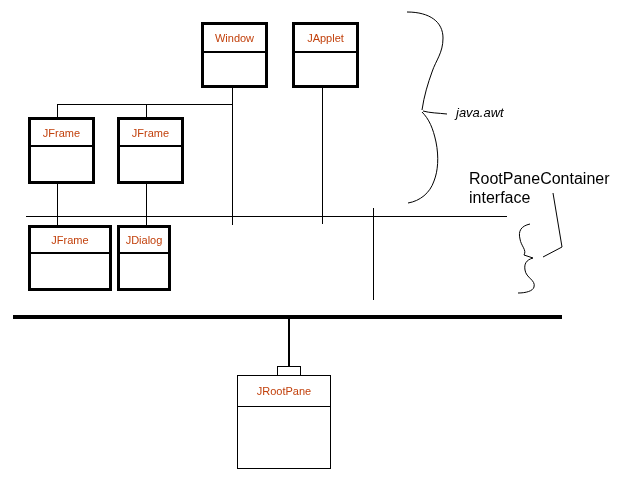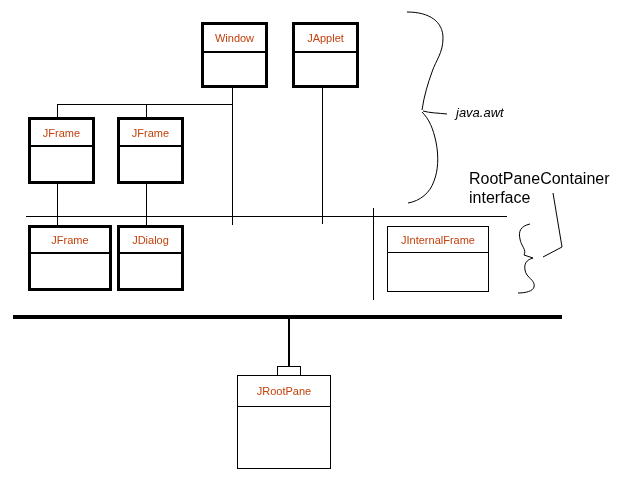--- a/index.html
+++ b/index.html
@@ -100,26 +100,22 @@
   </div>
   <div class="cbox thick" style="left:117px;top:117px;width:67px;height:67px">
     <div class="ctitle" style="height:25px">JFrame</div>
     <div class="cbody"></div>
   </div>
 
   <div class="cbox thick" style="left:28px;top:225px;width:84px;height:66px">
     <div class="ctitle" style="height:24px">JFrame</div>
     <div class="cbody"></div>
   </div>
-  <div class="cbox thick" style="left:117px;top:225px;width:67px;height:66px">
+  <div class="cbox thick" style="left:117px;top:225px;width:54px;height:66px">
     <div class="ctitle" style="height:24px">JDialog</div>
-    <div class="cbody"></div>
-  </div>
-  <div class="cbox thin" style="left:387px;top:226px;width:102px;height:66px">
-    <div class="ctitle" style="height:25px">JInternalFrame</div>
     <div class="cbody"></div>
   </div>
 
   <div id="rootpane-stub"></div>
   <div class="cbox thin" style="left:237px;top:375px;width:94px;height:94px">
     <div class="ctitle" style="height:30px">JRootPane</div>
     <div class="cbody"></div>
   </div>
 
   <div class="ann" id="pkg-label" style="left:456px;top:105px">java.awt</div>

